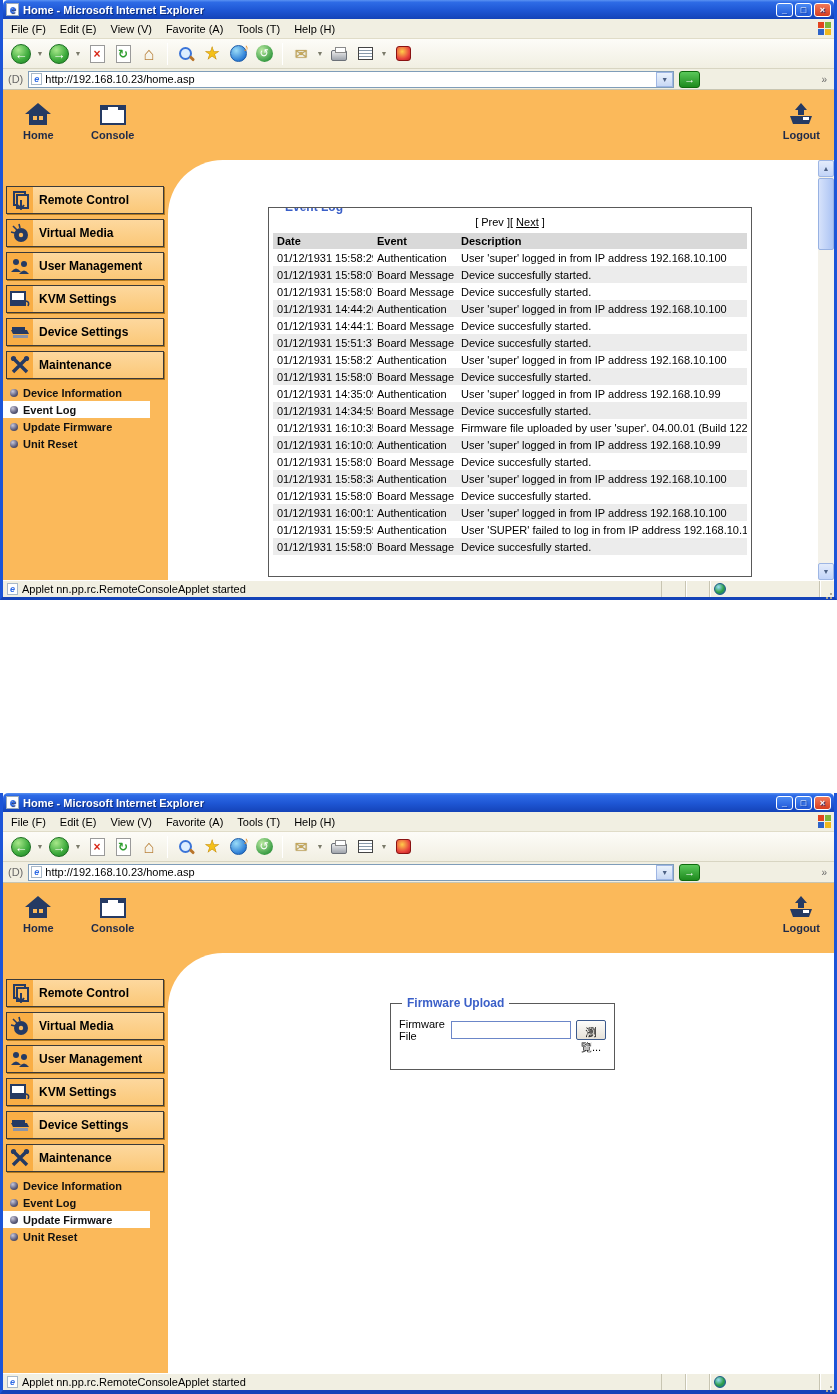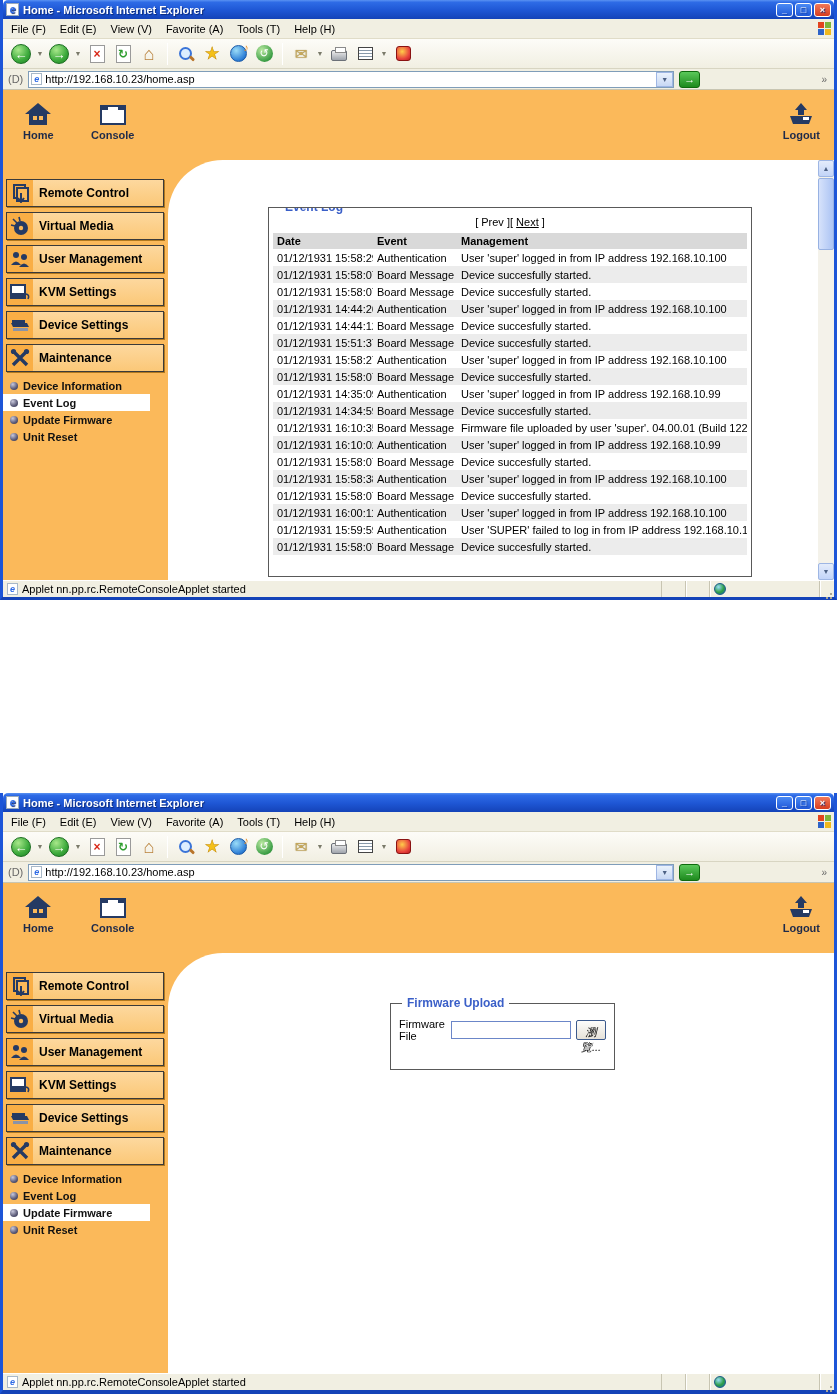--- a/index.html
+++ b/index.html
@@ -62,21 +62,21 @@
   .addr-drop { width:17px; height:15px; background:linear-gradient(180deg,#EAF2FC,#C8D8F4); border:1px solid #9EB6E4; color:#4D6185;
                font-size:7px; text-align:center; line-height:14px; }
   .gobtn { width:21px; height:17px; background:linear-gradient(180deg,#5AC85A,#1E8A1E); border:1px solid #0E6A0E; border-radius:3px;
            color:#fff; font-weight:bold; font-size:11px; line-height:15px; text-align:center; }
   .chev { margin-left:auto; color:#666; font-size:10px; padding-right:2px; }
 
   
   .content { position:relative; background:#FBB95A; overflow:hidden; }
   .hdrband { position:absolute; left:0; top:0; right:0; height:70px; background:#FBB95A; }
   .whitearea { position:absolute; left:165px; top:70px; right:0; bottom:0; background:#fff; border-top-left-radius:55px; }
-  .sidebar { position:absolute; left:0; top:61px; bottom:0; width:147px; background:#FBB95A; padding-top:28px; }
+  .sidebar { position:absolute; left:0; top:68px; bottom:0; width:147px; background:#FBB95A; padding-top:28px; }
 
   .hicon { display:flex; flex-direction:column; align-items:center; position:absolute; top:12px; cursor:pointer; }
   .hicon .lbl { font-size:11px; font-weight:bold; color:#1E2A4A; margin-top:3px;text-align:center; }
 
   .navbtn { width:158px; height:28px; margin:0 0 5px 3px; background:linear-gradient(180deg,#FDD89E,#FBC878);
             border:1px solid #3A3A3A; box-shadow:1px 1px 0 #B07820; display:flex; align-items:center; cursor:pointer; }
   .navbtn .ic { width:26px; height:26px; background:#F9AE45; display:flex; align-items:center; justify-content:center; }
   .navbtn .nl { font-size:12px; font-weight:bold; color:#000; padding-left:6px; white-space:nowrap; }
 
   .subitem { height:17px; display:flex; align-items:center; padding-left:7px; cursor:pointer; }
@@ -99,21 +99,21 @@
   
   .vscroll { position:absolute; right:0; top:70px; bottom:0; width:16px; background:#F4F2EA; }
   .sbtn { position:absolute; left:0; width:16px; height:17px; background:linear-gradient(180deg,#E4ECFB,#C2D4F8);
           border:1px solid #9EB6E4; border-radius:2px; color:#4D6185; font-size:7px; text-align:center; line-height:15px; }
   .sthumb { position:absolute; left:0; top:18px; width:16px; height:72px; background:linear-gradient(90deg,#D6E2FB,#ACC4F4);
             border:1px solid #97B1E2; border-radius:2px; }
 
   
   .fw-row { display:flex; align-items:center; gap:5px; padding:14px 8px 0 8px; font-size:11px; }
   .fw-input { width:120px; height:18px; border:1px solid #6B86C8; background:#fff; font-size:11px; padding:0 2px; }
-  .browsebtn { height:20px; padding:4px 3px; font-size:11px; background:linear-gradient(180deg,#FDFDFB,#E6E2D8); border:1px solid #3C5A8C; border-radius:2px; cursor:pointer;font-style:italic; }
+  .browsebtn { height:20px; padding:4px 3px; font-size:11px; background:linear-gradient(180deg,#FDFDFB,#E6E2D8); border:1px solid #3C5A8C; border-radius:2px; cursor:pointer; }
   .uploadwrap { text-align:center; margin-top:7px; }
   .uploadbtn { width:80px; height:24px; font-size:13px; color:#222; background:linear-gradient(180deg,#FDFDFD,#E8E6E0 55%,#CFCBC2);
                border:1px solid #8A8AA8; border-radius:3px; box-shadow:inset 1px 1px 0 #fff, 1px 1px 0 #9E9EB8, 2px 2px 0 #B8B4CC; cursor:pointer; }
 
   .statusbar { height:17px; background:#F1EFE2; border-top:1px solid #fff; display:flex; align-items:center; font-size:11px; color:#000; }
   .sb-left { flex:1; display:flex; align-items:center; gap:4px; padding-left:4px; border-right:1px solid #C8C5B2; height:100%; }
   .sb-pane { height:100%; border-right:1px solid #C8C5B2; box-shadow:1px 0 0 #fff; }
   .sb-p1 { width:24px; } .sb-p2 { width:24px; }
   .sb-glb { width:110px; display:flex; align-items:center; padding-left:4px; }
   .mini-globe { width:12px; height:12px; border-radius:50%; background:radial-gradient(circle at 35% 30%,#9ADCF8,#2E9E46 55%,#1A6E9E); border:1px solid #1A5A8A; }
@@ -326,21 +326,21 @@
       <div class="fs" style="left:265px;top:117px;width:484px;height:370px;overflow:hidden;">
         <span class="fs-legend">Event Log</span>
         <div class="pagin">
           <span>[ Prev ]</span><span>[ </span><span class="lnk">Next</span><span> ]</span>
         </div>
         <table class="ev">
           <thead>
             <tr>
               <th class="c-date">Date</th>
               <th class="c-event">Event</th>
-              <th>Management</th>
+              <th>Description</th>
             </tr>
           </thead>
           <tbody>
               <tr>
                 <td>01/12/1931 15:58:29</td>
                 <td>Authentication</td>
                 <td>User 'super' logged in from IP address 192.168.10.100</td>
               </tr>
               <tr class="alt">
                 <td>01/12/1931 15:58:07</td>

